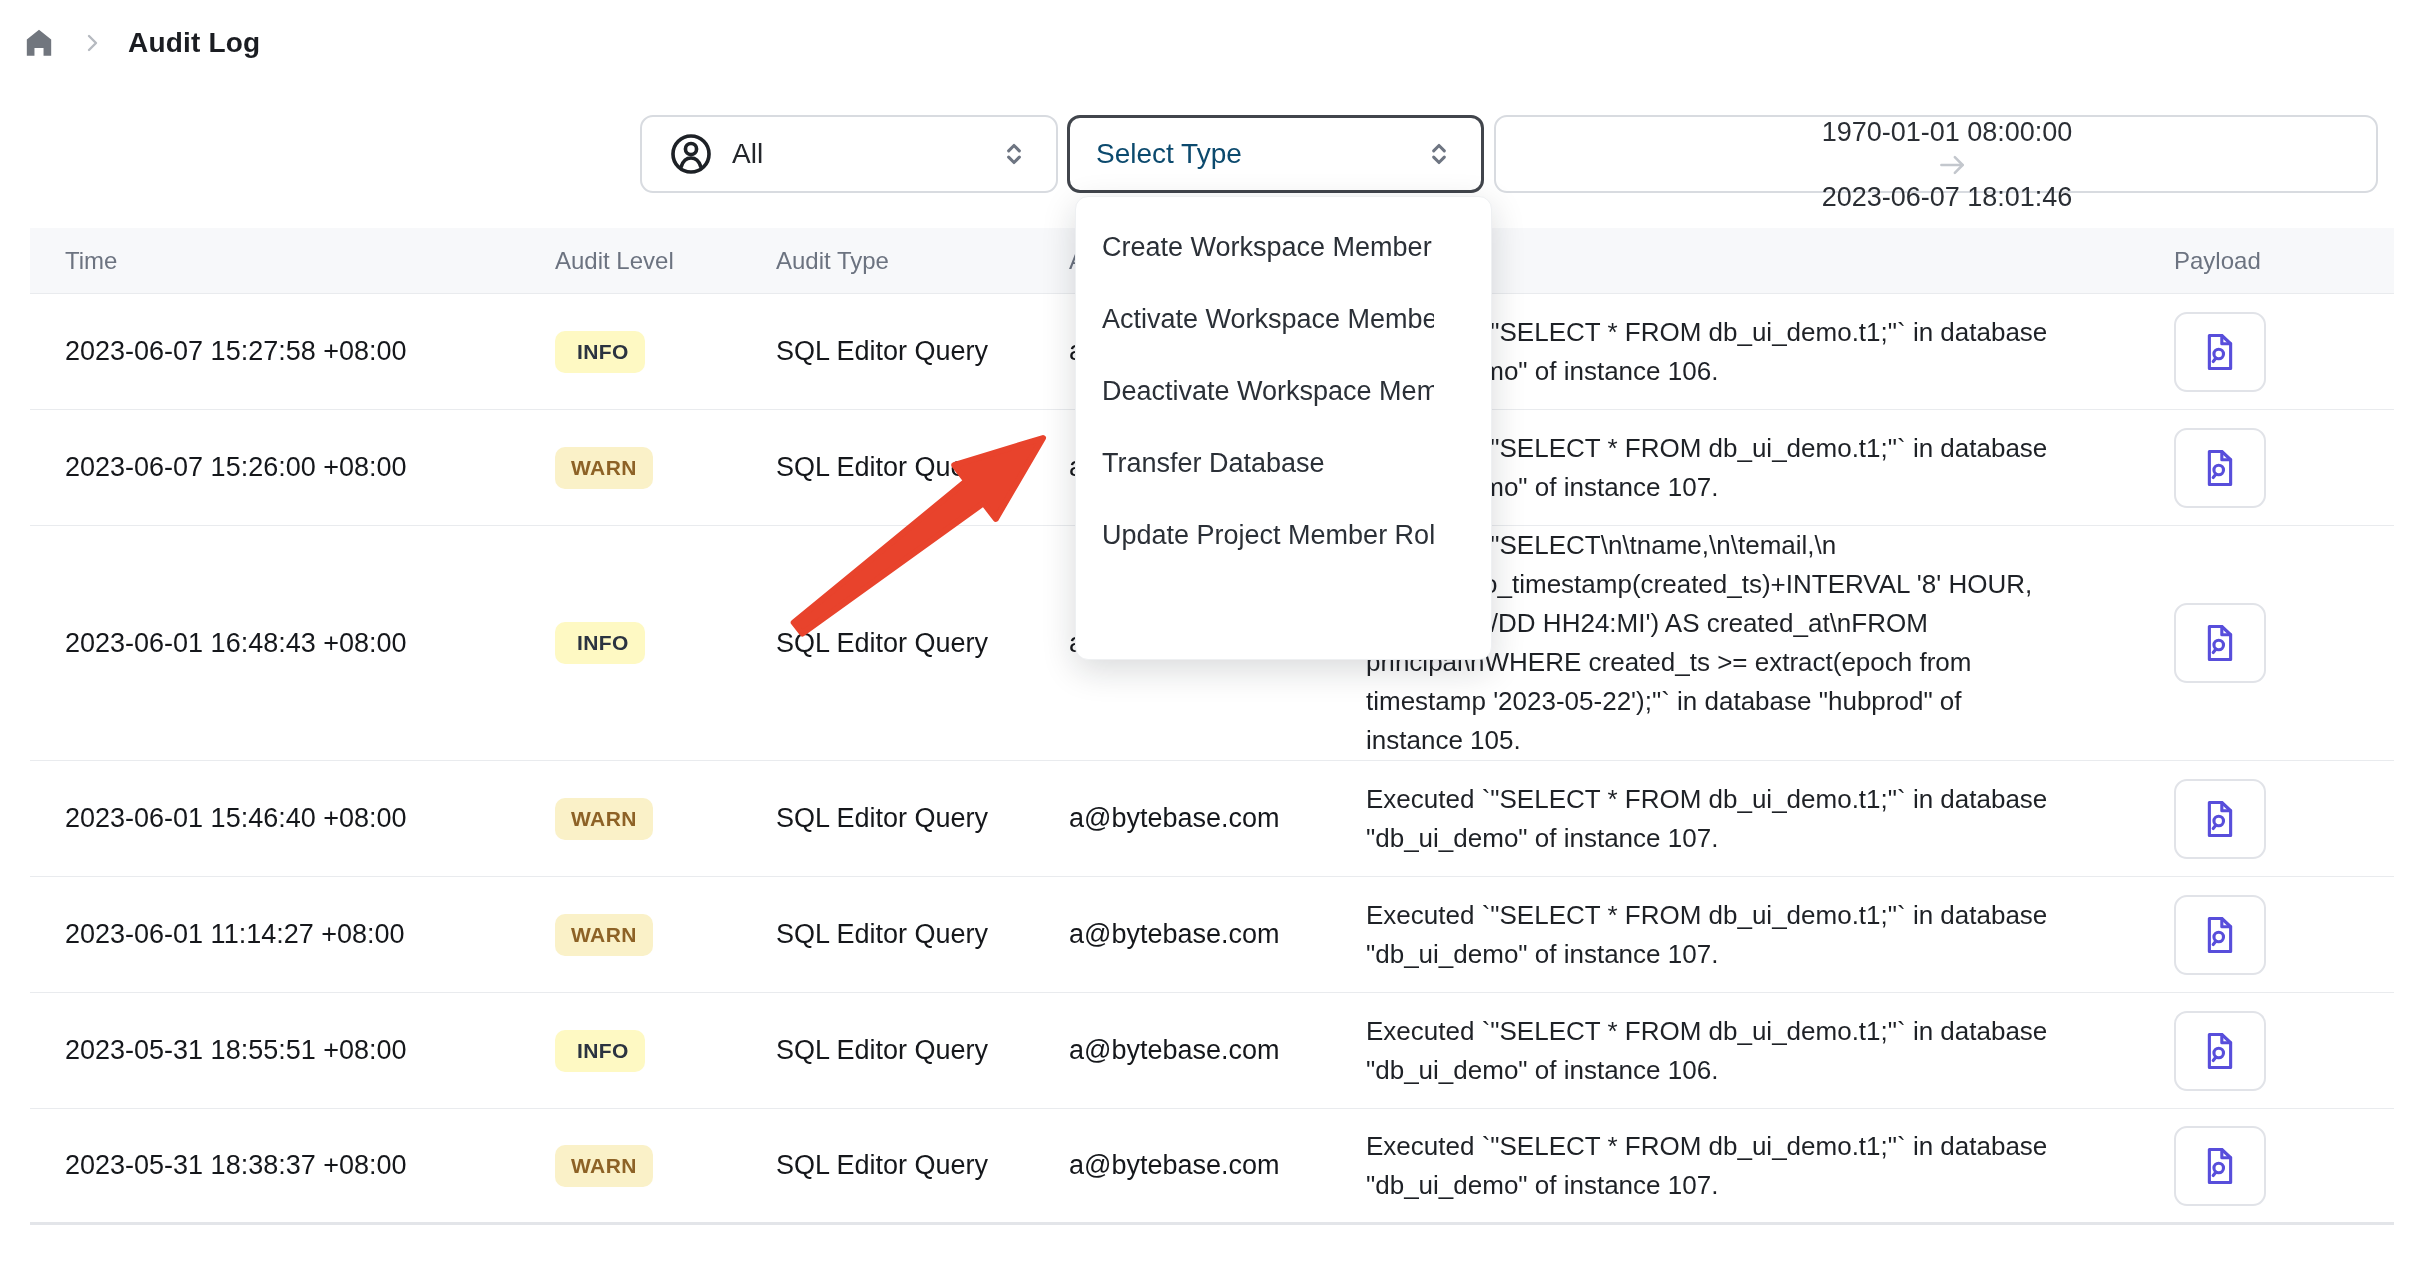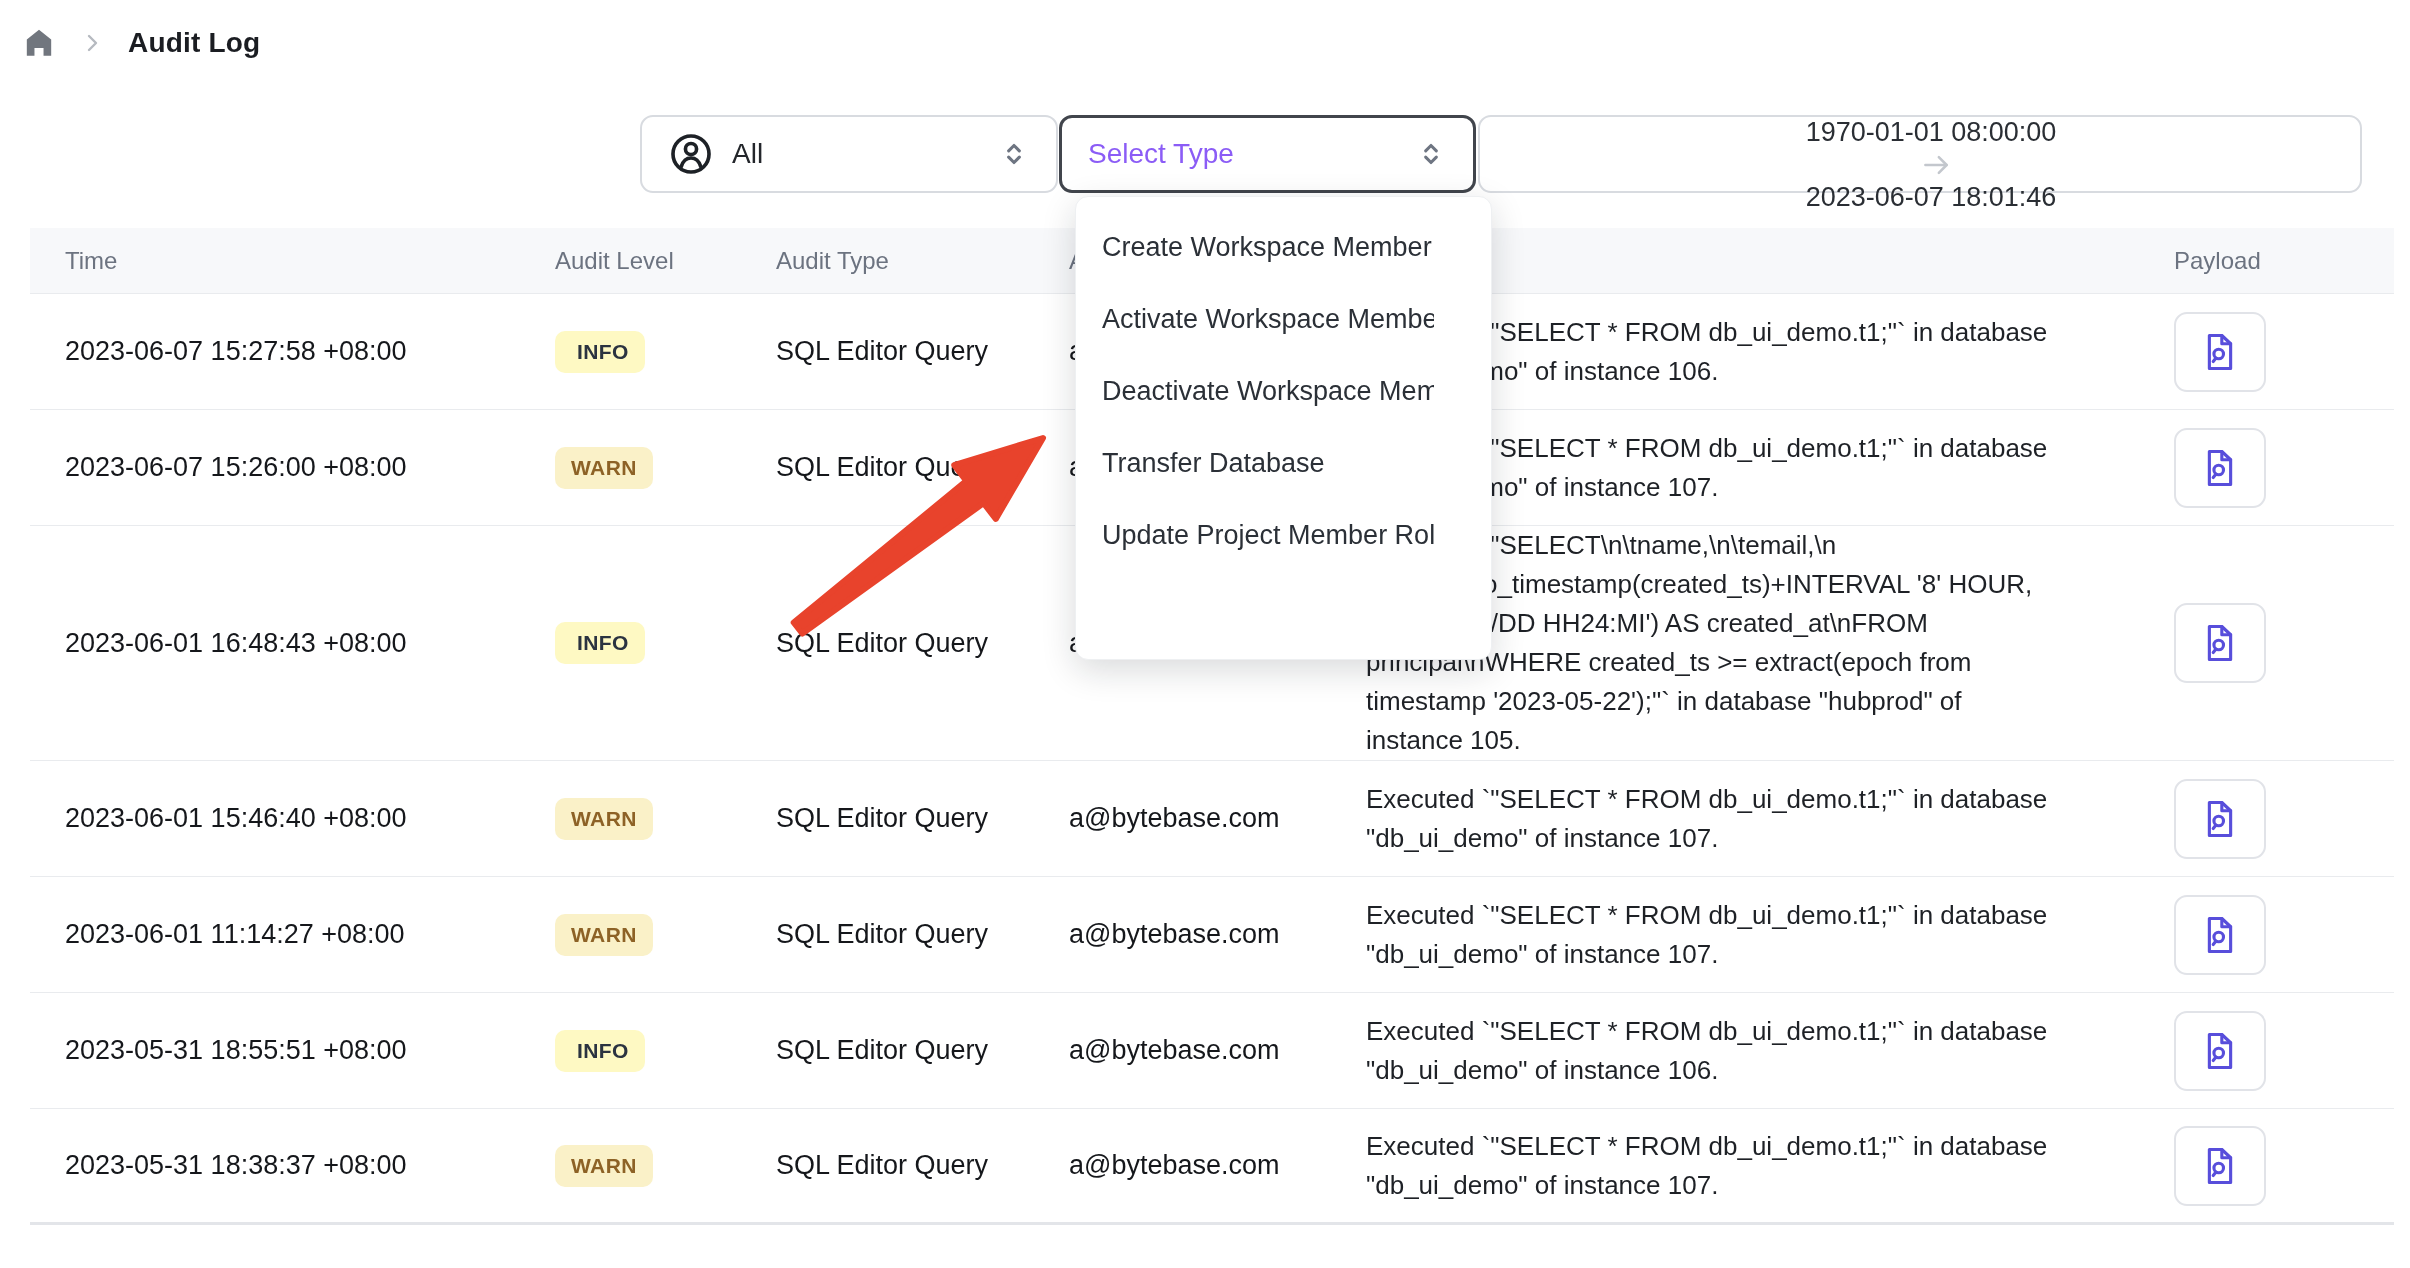--- a/index.html
+++ b/index.html
@@ -6,27 +6,27 @@
   html,body { background:#fff; }
   body { font-family:"Liberation Sans", sans-serif; color:#1e2126; }
   .page { position:relative; width:2410px; height:1268px; background:#fff; overflow:hidden; }
 
   
   .breadcrumb { position:absolute; left:22px; top:26px; display:flex; align-items:center; gap:24px; }
   .crumb-home { display:flex; align-items:center; cursor:pointer; }
   .crumb-title { font-size:28px; font-weight:600; color:#1b1d22; letter-spacing:.2px; }
 
   
-  .filters { position:absolute; left:640px; top:115px; display:flex; gap:1px; }
+  .filters { position:absolute; left:640px; top:115px; display:flex; gap:9px; }
   .select { height:78px; border:2px solid #d8dbe0; border-radius:13px; background:#fff;
             display:flex; align-items:center; padding:0 26px; cursor:pointer; }
   .select-actor { width:418px; }
   .select-type  { width:417px; border:3px solid #41454c; margin-right:1px; }
   .select .val { font-size:28px; color:#23262b; margin-left:18px; flex:1; }
-  .select .ph  { font-size:28px; color:#8b5cf6; flex:1; }
+  .select .ph  { font-size:28px; color:#0c4a6e; flex:1; }
   .daterange { width:884px; height:78px; border:2px solid #d8dbe0; border-radius:13px; background:#fff;
                display:flex; align-items:center; padding:0 28px 0 50px; cursor:pointer;flex-direction:column; }
   .daterange .dt { font-size:27px; color:#2a2e34; }
   .daterange .dt-sep { margin:0 56px 0 66px; display:flex; align-items:center; }
   .daterange .spacer { flex:1; }
 
   
   .table { position:absolute; left:30px; top:228px; width:2364px; }
   .tr, .thead { display:grid; grid-template-columns:525px 221px 293px 297px 794px 234px; }
   .thead { height:66px; background:#f7f8fa; align-items:center; border-bottom:1px solid #e9ebee; }

